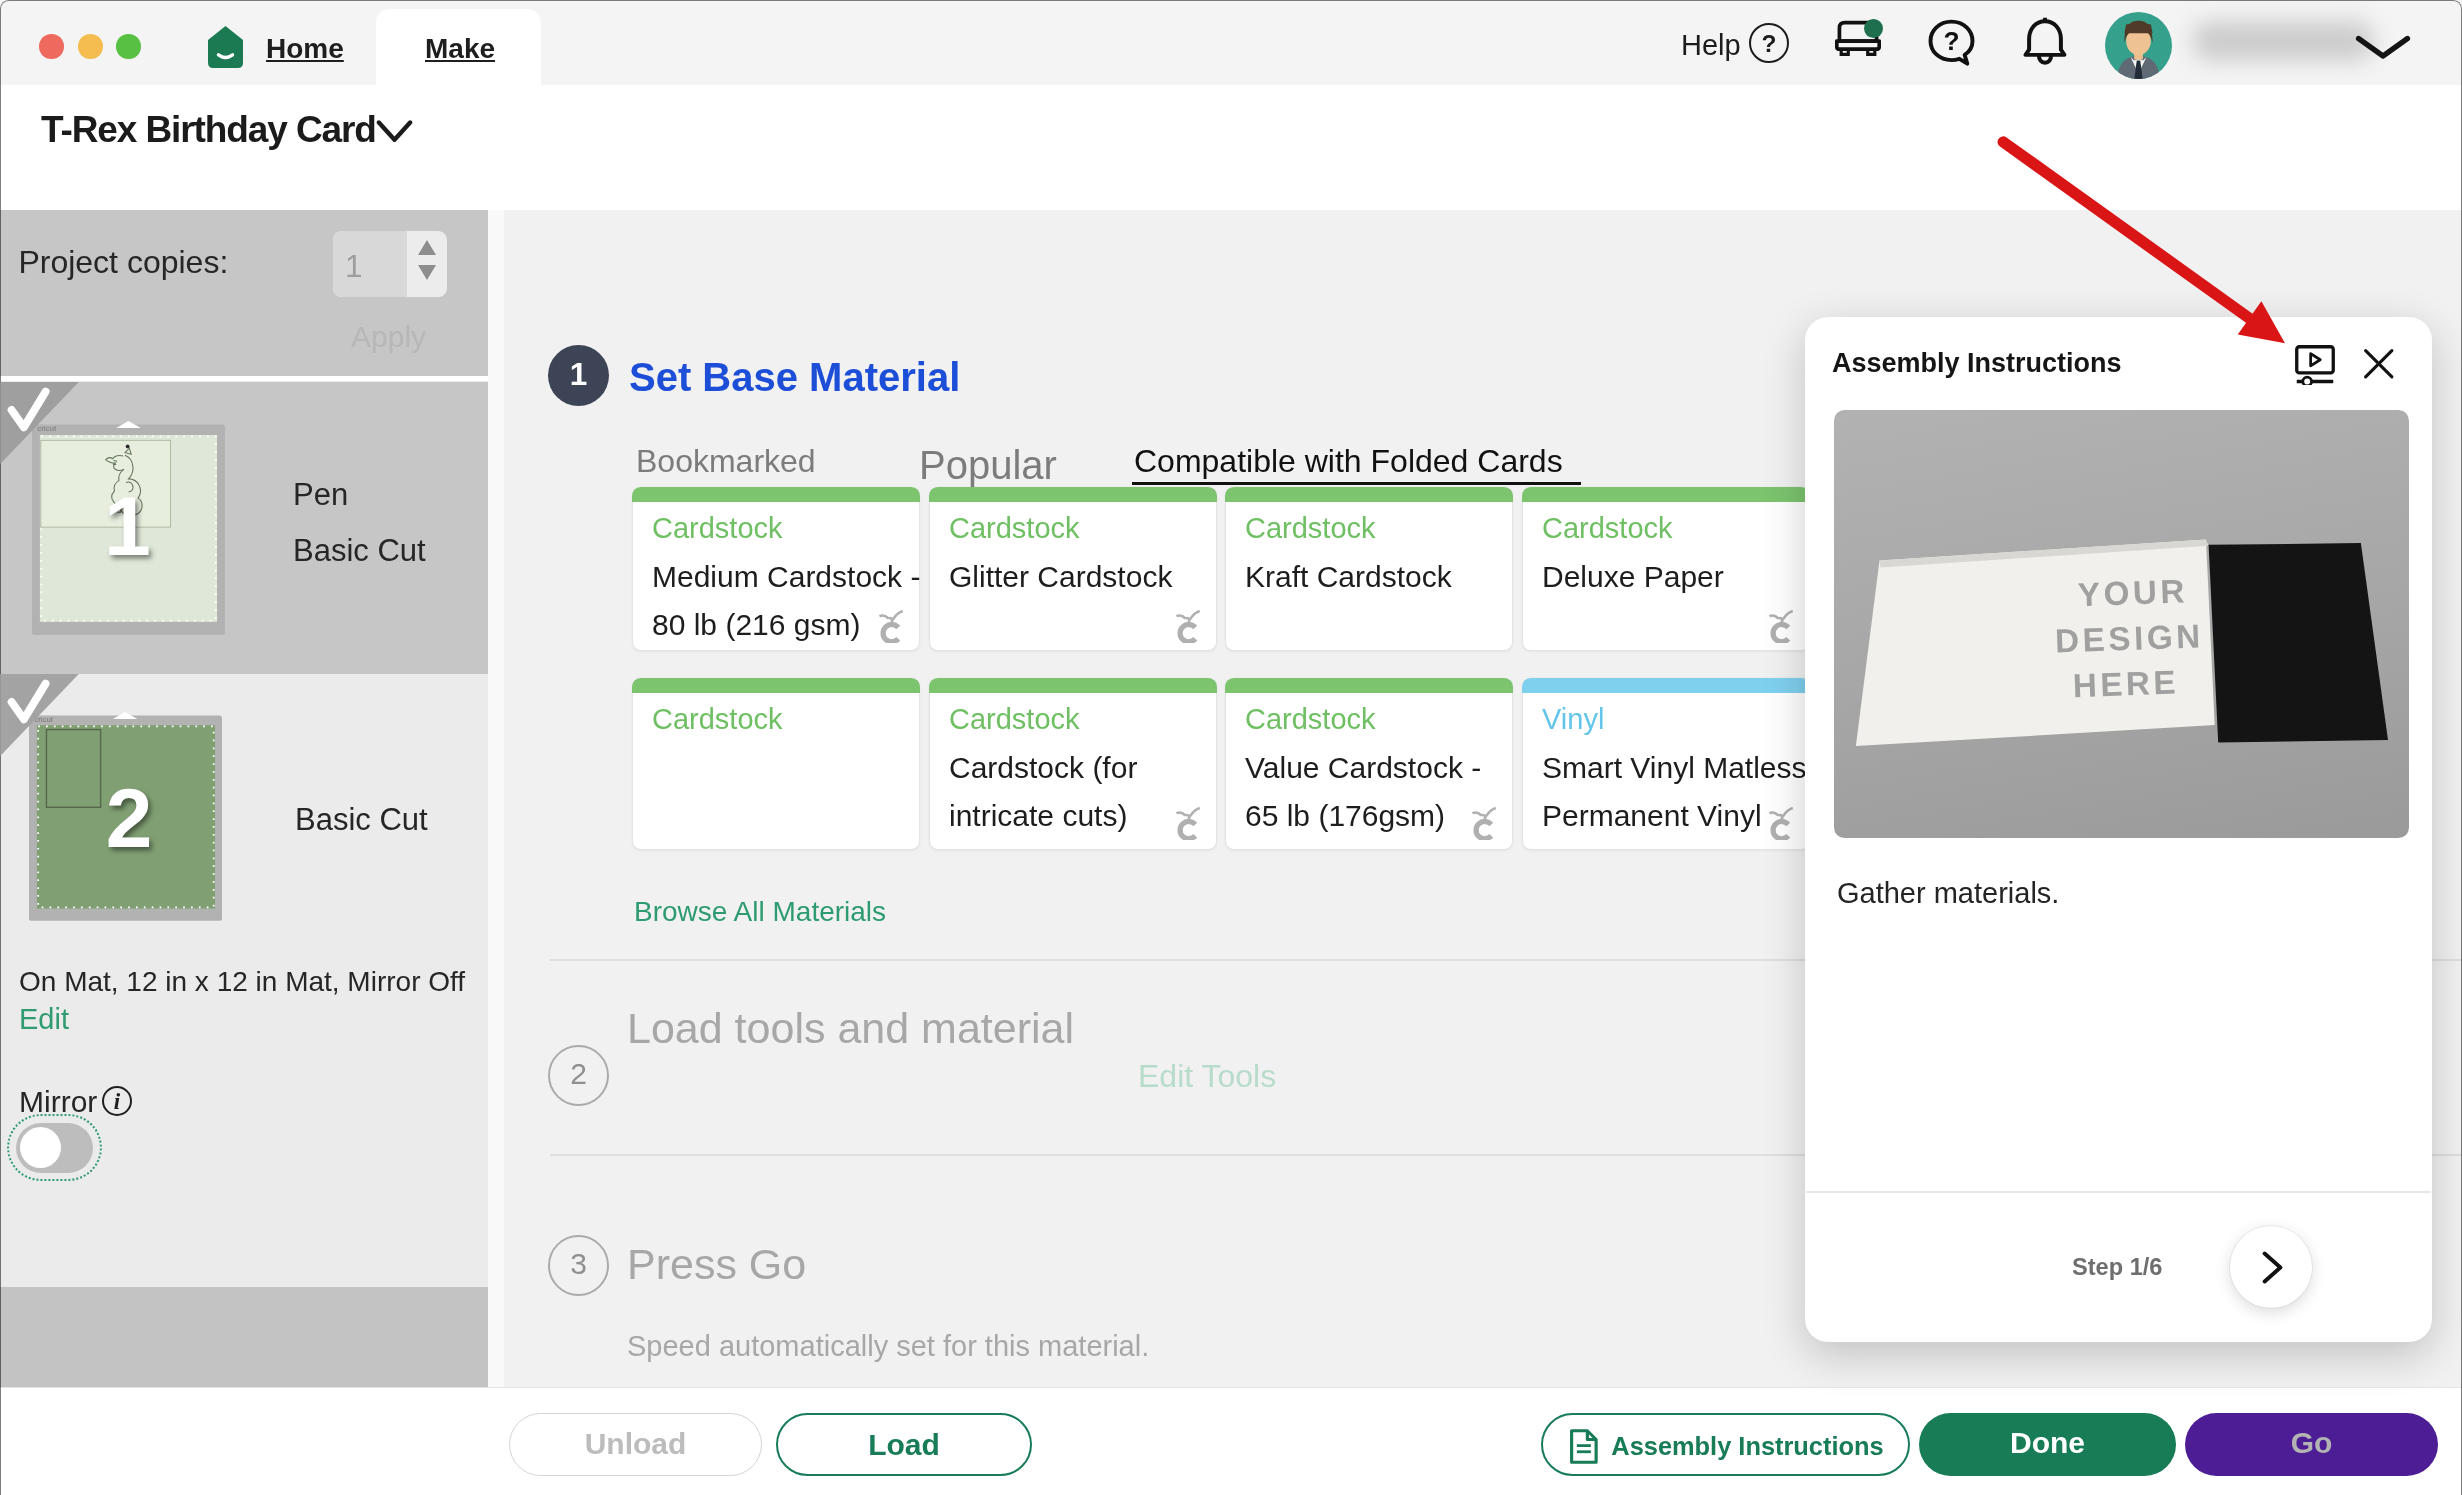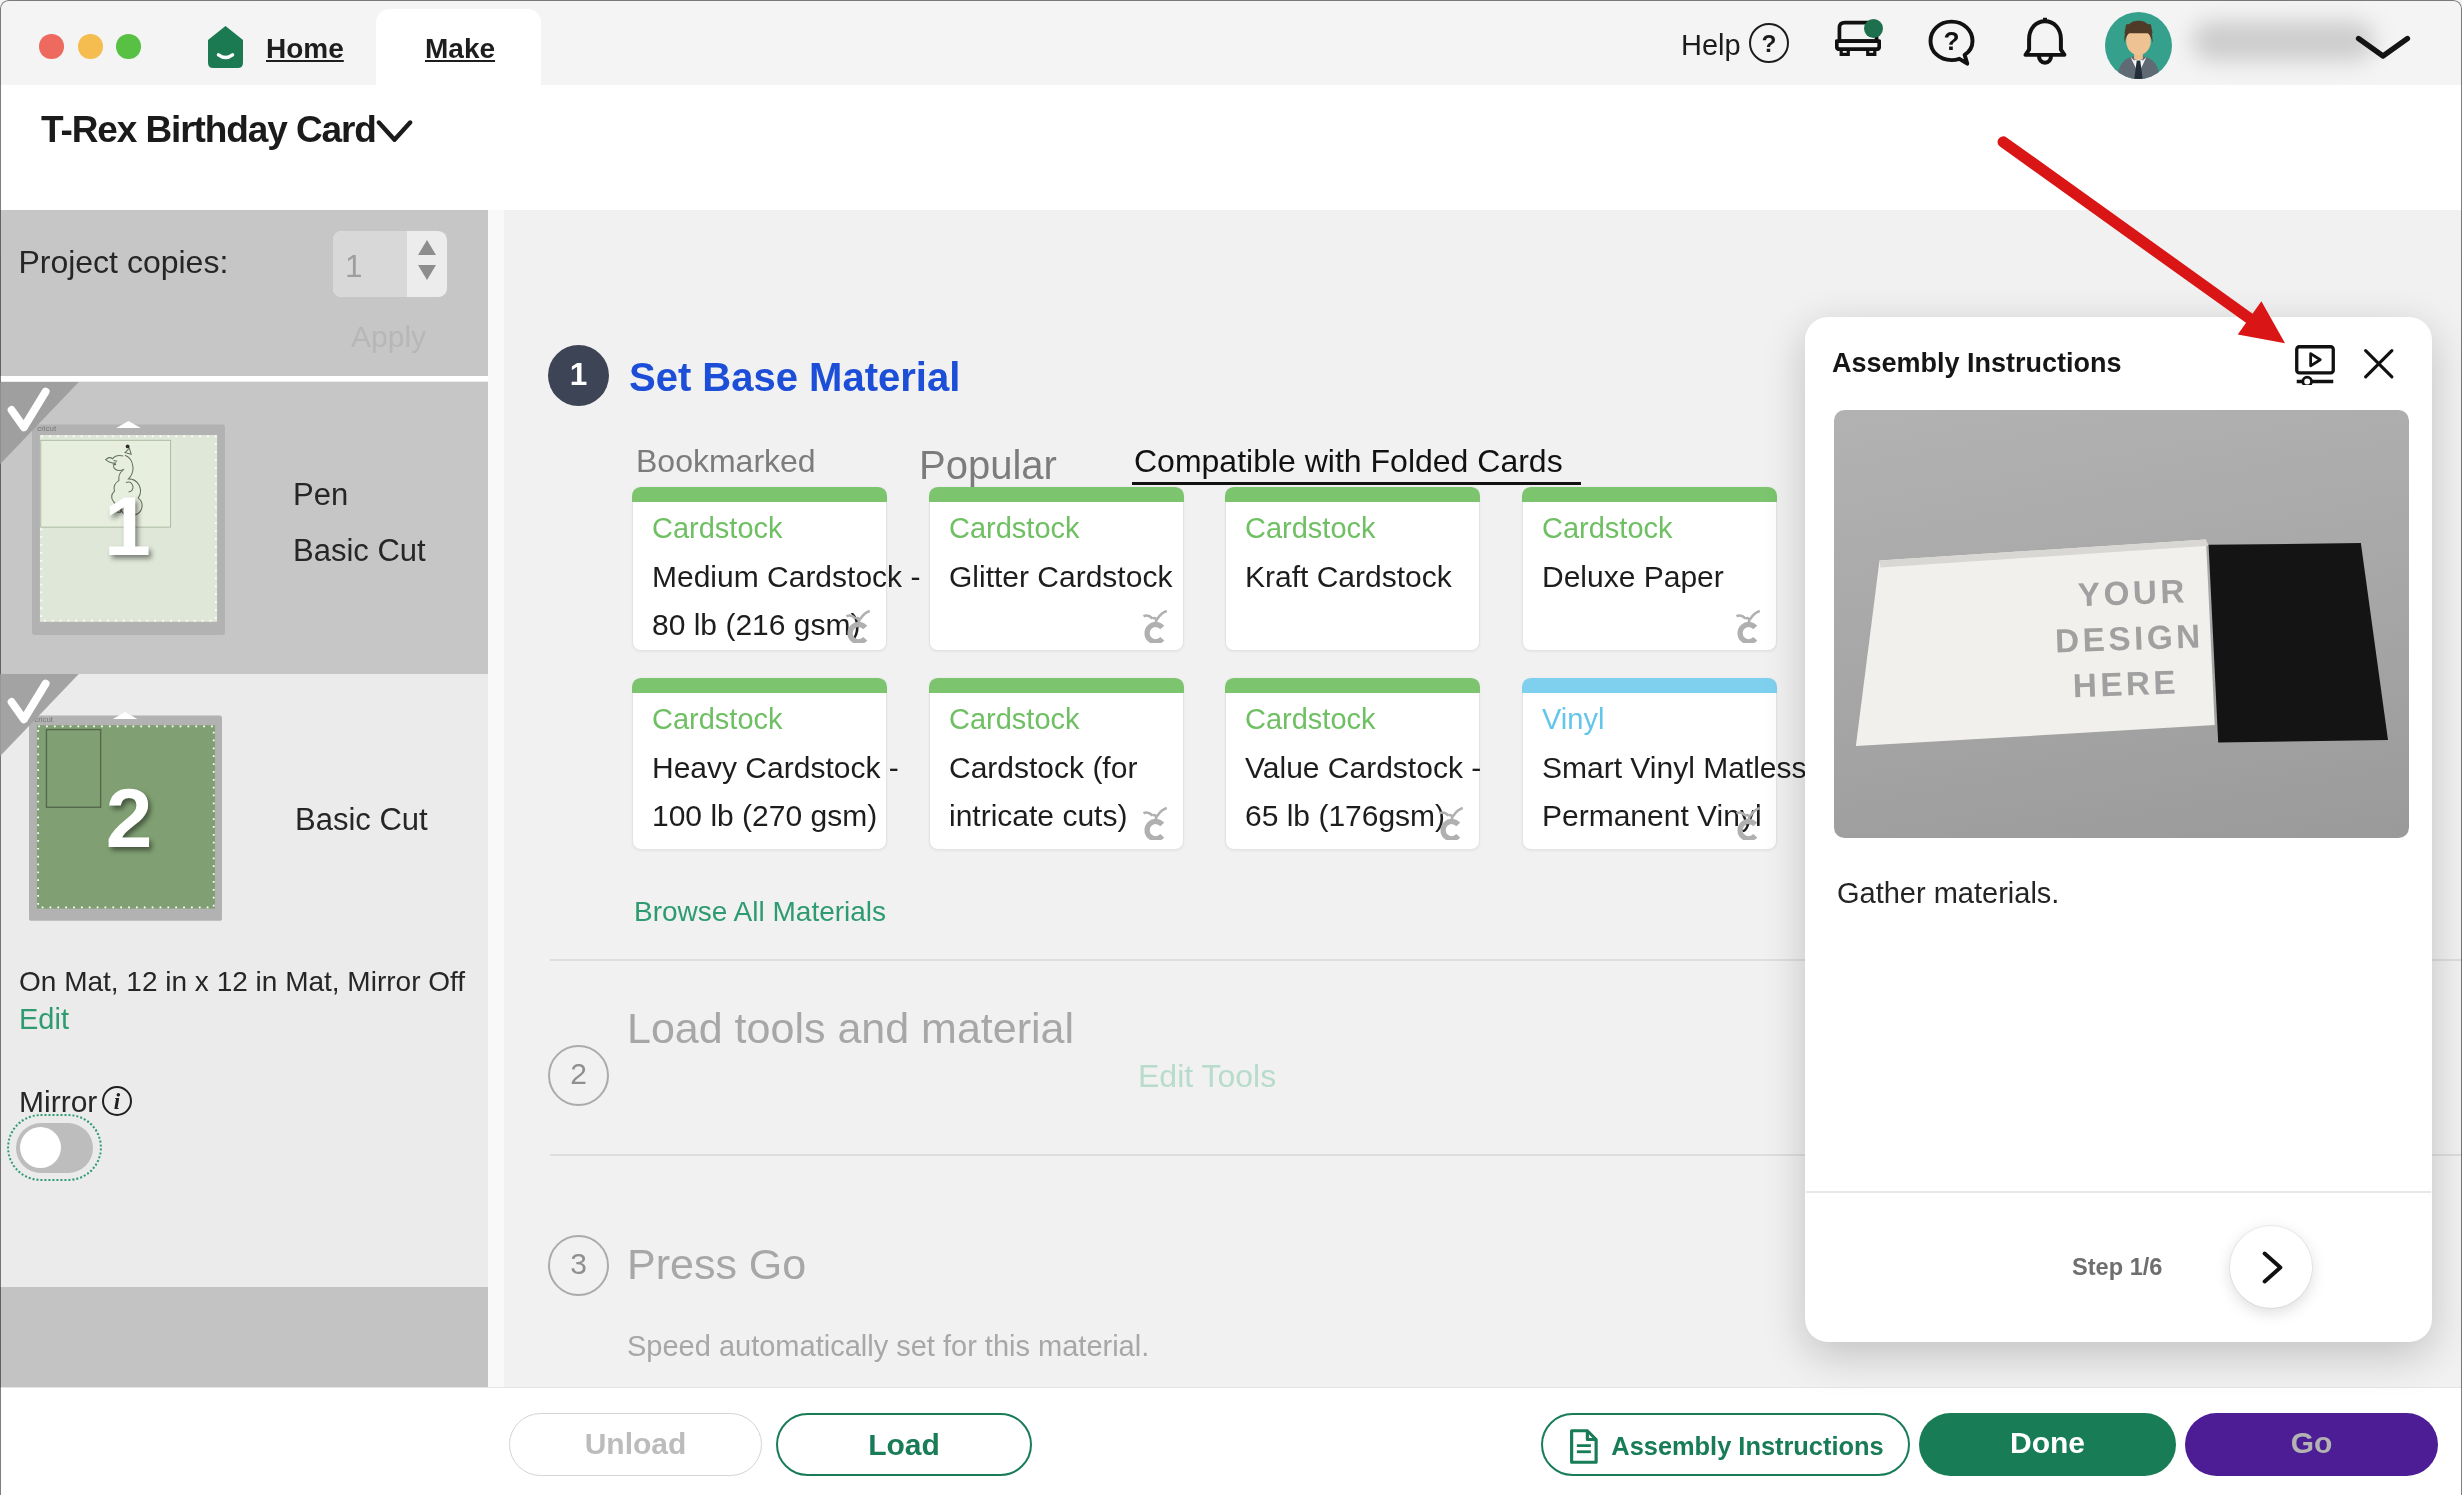--- a/index.html
+++ b/index.html
@@ -17,21 +17,21 @@
   #sb-top { left:0; top:210px; width:488px; height:168px; background:#c6c6c6; }
   #sb-row1 { left:0; top:382px; width:488px; height:292px; background:#c6c6c6; }
   #sb-bot { left:0; top:1287px; width:488px; height:101px; background:#c3c3c3; }
   #whiteband { left:488px; top:210px; width:16.6px; height:1177px; background:#f9f9f9; }
   .sbtxt { font-size:30px; color:#262626; }
   .green { color:#2f9b70; }
   
   #main { left:504px; top:210px; width:1958px; height:1177px; background:#f1f1f2; }
   .stepcirc { width:61px; height:61px; border-radius:50%; text-align:center; line-height:58px; font-size:31.5px; font-weight:600; }
   .stepgray { font-weight:400; font-size:30px; }
-  .card { position:absolute; width:255px; background:#fff; border:0.9px solid #e3e3e3; border-radius:8.8px; box-shadow:0 0.9px 2.6px rgba(0,0,0,.05); }
+  .card { position:absolute; width:288px; background:#fff; border:0.9px solid #e3e3e3; border-radius:8.8px; box-shadow:0 0.9px 2.6px rgba(0,0,0,.05); }
   .cardbar { position:absolute; left:-0.9px; top:-0.9px; right:-0.9px; height:15px; border-radius:8.8px 8.8px 0 0; background:#7cc46e; }
   .cardlabel { position:absolute; left:19px; top:23.6px; font-size:29px; color:#6fbf63; }
   .cardname { position:absolute; left:19px; top:65px; font-size:30px; color:#1d1d1d; line-height:48px; white-space:nowrap; }
   
   #footer { left:0; top:1387px; width:2462px; height:108px; background:#fff; border-top:1.8px solid #e5e5e5; }
   .pill { position:absolute; top:25.4px; height:63px; border-radius:31.5px; font-size:30px; font-weight:600; text-align:center; line-height:60px; }
   
   #panel { left:1805px; top:317px; width:627px; height:1025px; background:#fff; border-radius:23px; box-shadow:0 12.3px 44px rgba(0,0,0,.20); }
 </style>
 </head>
@@ -211,21 +211,20 @@
         <path d="M27 24 a11.5 11.5 0 1 0 0 15" stroke-width="7"></path>
         <path d="M14 12 Q8 6 2 9 M14 12 Q18 10 19 14" stroke-width="3.4"></path>
         <path d="M20 13 Q26 4 33 2 M20 13 Q17 16 20 18" stroke-width="3.4"></path>
       </g>
     </svg>
 </div>
 
 <div class="card" style="left:632px; top:678px; height:172px;">
   <div class="cardbar"></div>
     <div class="cardlabel">Cardstock</div>
-  <div class="cardname">Heavy Cardstock -<br>100 lb (270 gsm)</div>
 </div>
 <div class="card" style="left:929px; top:678px; height:172px;">
   <div class="cardbar"></div>
     <div class="cardlabel">Cardstock</div>
   <div class="cardname">Cardstock (for<br>intricate cuts)</div>
   <svg style="position:absolute; right:14px; bottom:8.8px;" width="27" height="34" viewBox="0 0 36 44">
       <g stroke="#b0b0b0" fill="none">
         <path d="M27 24 a11.5 11.5 0 1 0 0 15" stroke-width="7"></path>
         <path d="M14 12 Q8 6 2 9 M14 12 Q18 10 19 14" stroke-width="3.4"></path>
         <path d="M20 13 Q26 4 33 2 M20 13 Q17 16 20 18" stroke-width="3.4"></path>

